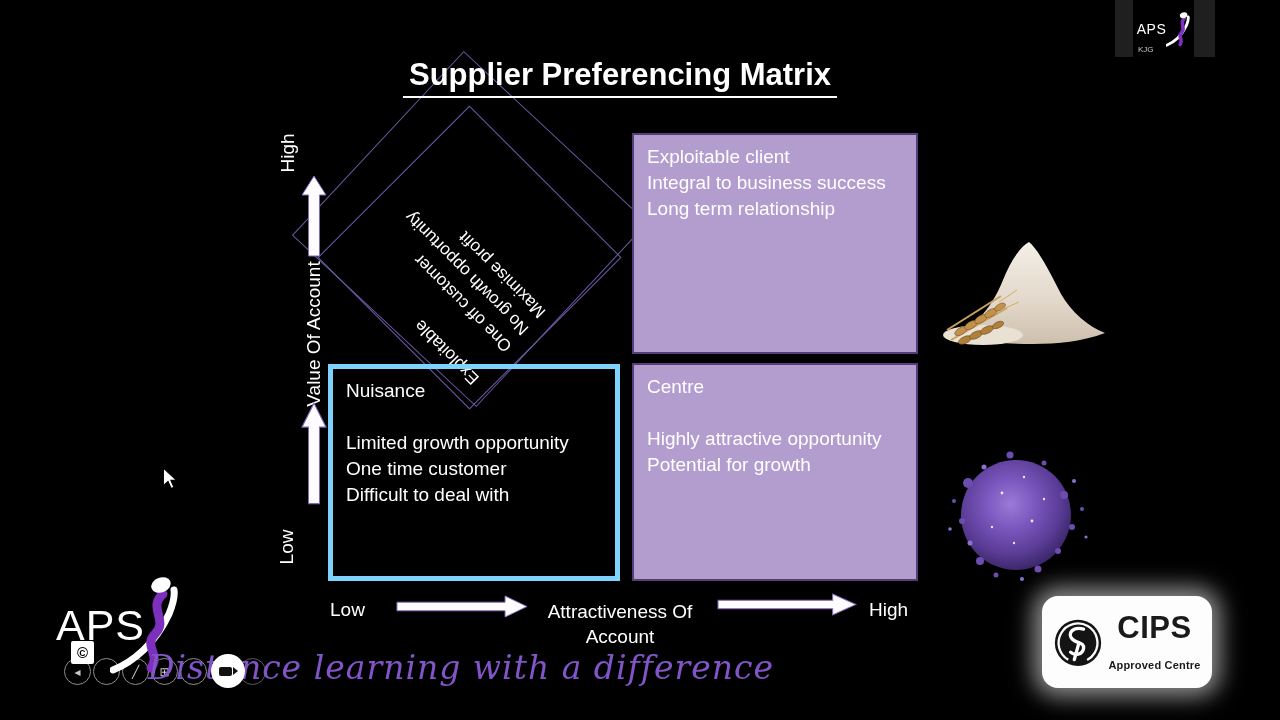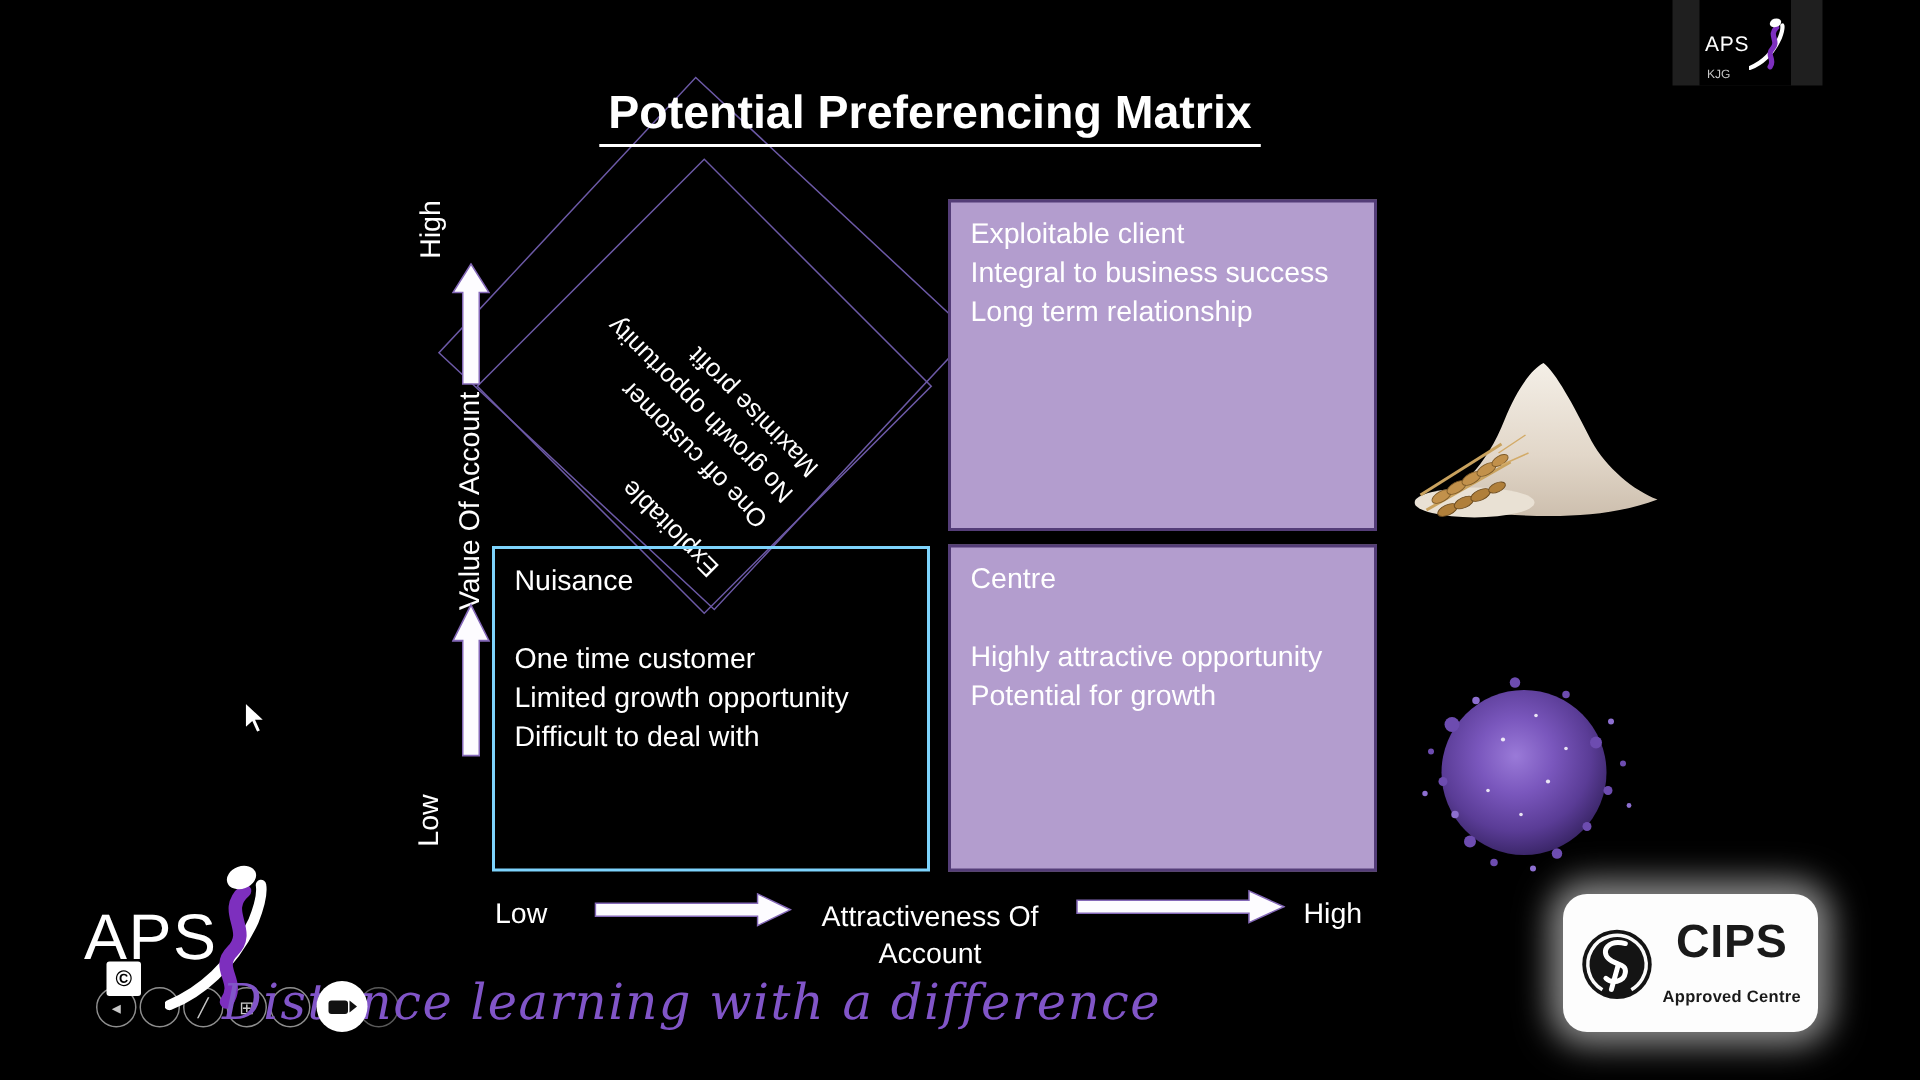--- a/index.html
+++ b/index.html
@@ -12,21 +12,21 @@
   
   .title {
     position: absolute; left: 620px; top: 57px; transform: translateX(-50%);
     font-size: 31px; white-space: nowrap; color:#fff;
     border-bottom: 2px solid #fff; padding: 0 6px 3px;
   }
   
   .q { position: absolute; padding: 9px 13px; font-size: 19px; line-height: 26px; }
   .q .lbl { margin-bottom: 26px; }
   .purple { background: #b39dce; border: 2px solid #543d78; color: #fff; }
-  .outline { border: 2px solid #7dd3fc; background: transparent; }
+  .outline { border: 5px solid #7dd3fc; background: transparent; }
   .core     { left: 632px; top: 133px; width: 286px; height: 221px; }
   .develop  { left: 632px; top: 363px; width: 286px; height: 218px; }
   .nuisance { left: 328px; top: 364px; width: 292px; height: 217px; }
   .diamond {
     position: absolute; left: 362px; top: 150px; width: 215px; height: 215px;
     transform: rotate(225deg); border: 1px solid #6c59a6;
     font-size: 17px; line-height: 24px; padding: 12px 14px; background: transparent;
   }
   .diamond .lbl { margin-bottom: 22px; }
   .decor-diamond {
@@ -91,38 +91,38 @@
 
   <div class="decor-diamond"></div>
 
   <div class="diamond">
     <div class="lbl">Exploitable</div>
     <div>One off customer</div>
     <div>No growth opportunity</div>
     <div>Maximise profit</div>
   </div>
 
-  <h1 class="title">Potential Preferencing Matrix</h1>
+  <h1 class="title">Supplier Preferencing Matrix</h1>
 
   <div class="q purple core">
     <div>Exploitable client</div>
     <div>Integral to business success</div>
     <div>Long term relationship</div>
   </div>
 
   <div class="q purple develop">
     <div class="lbl">Centre</div>
     <div>Highly attractive opportunity</div>
     <div>Potential for growth</div>
   </div>
 
   <div class="q outline nuisance">
     <div class="lbl">Nuisance</div>
+    <div>Limited growth opportunity</div>
     <div>One time customer</div>
-    <div>Limited growth opportunity</div>
     <div>Difficult to deal with</div>
   </div>
 
   <div class="vlabel" style="left:288px;top:153px;">High</div>
   <svg class="arrow" style="left:301px;top:175px;" width="26" height="82" viewBox="0 0 26 82" preserveAspectRatio="none">
     <polygon points="13,1 25,20 18.5,20 18.5,81 7.5,81 7.5,20 1,20" fill="#fdfcff" stroke="#8468b8" stroke-width="1"></polygon>
   </svg>
   <div class="vlabel" style="left:314px;top:334px;">Value Of Account</div>
   <svg class="arrow" style="left:301px;top:402px;" width="26" height="103" viewBox="0 0 26 82" preserveAspectRatio="none">
     <polygon points="13,1 25,20 18.5,20 18.5,81 7.5,81 7.5,20 1,20" fill="#fdfcff" stroke="#8468b8" stroke-width="1"></polygon>

